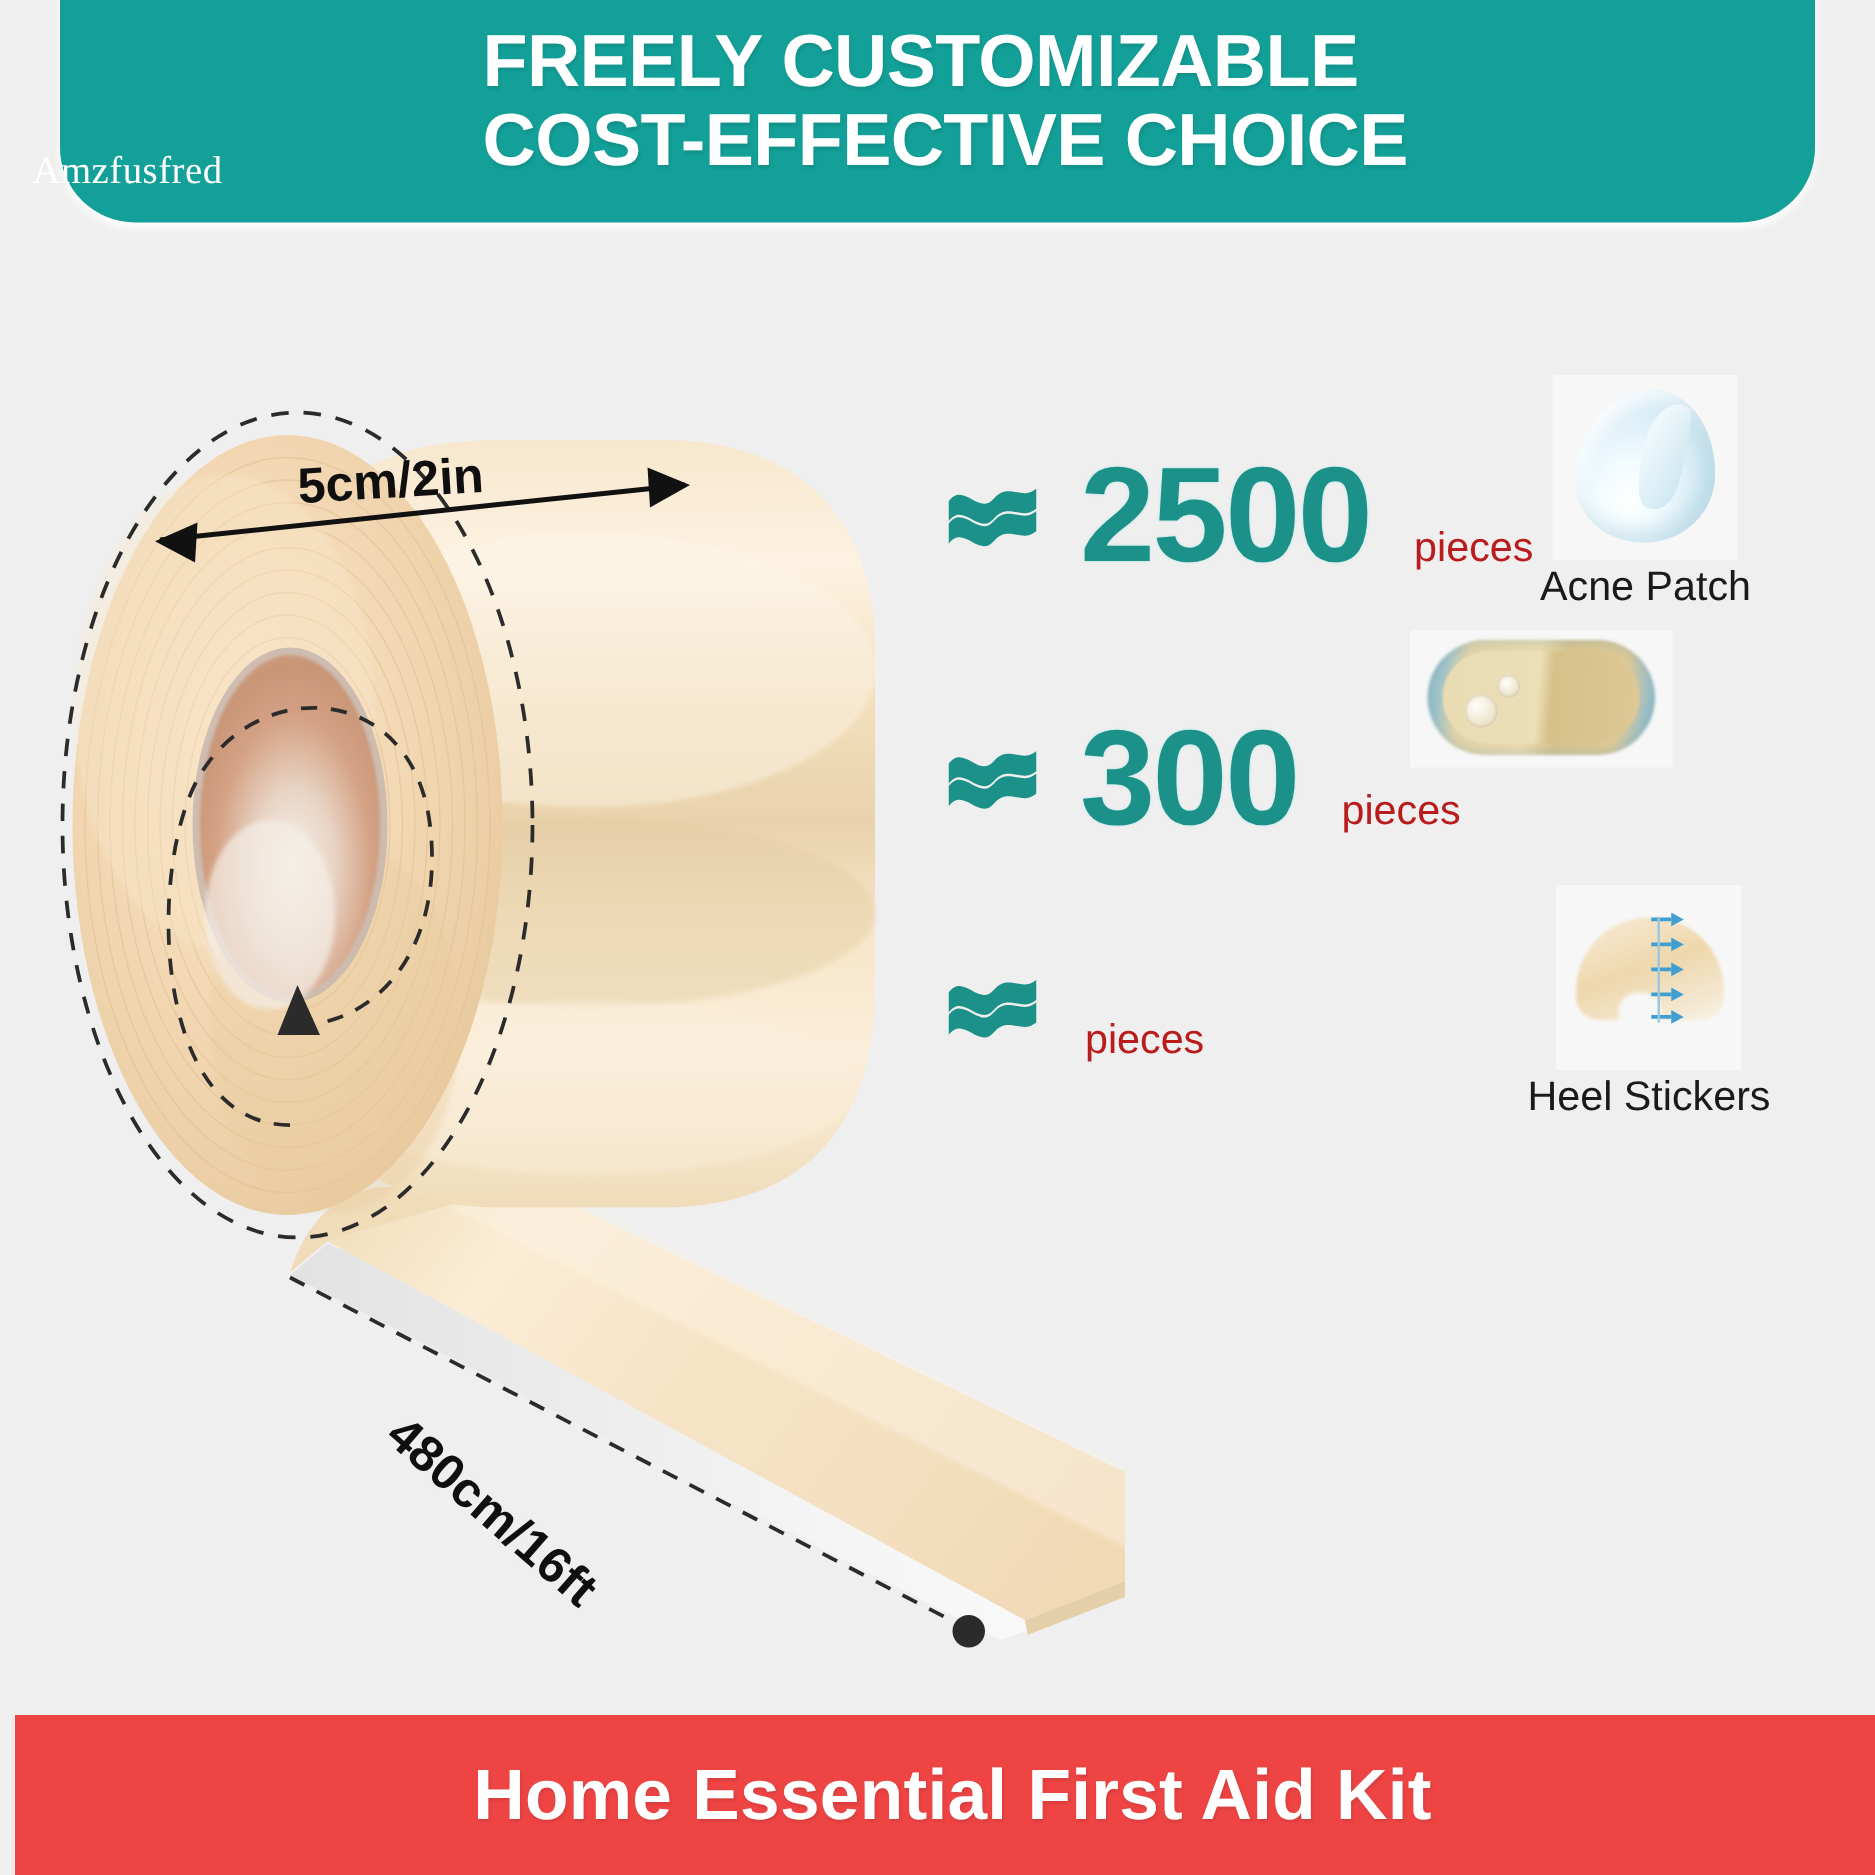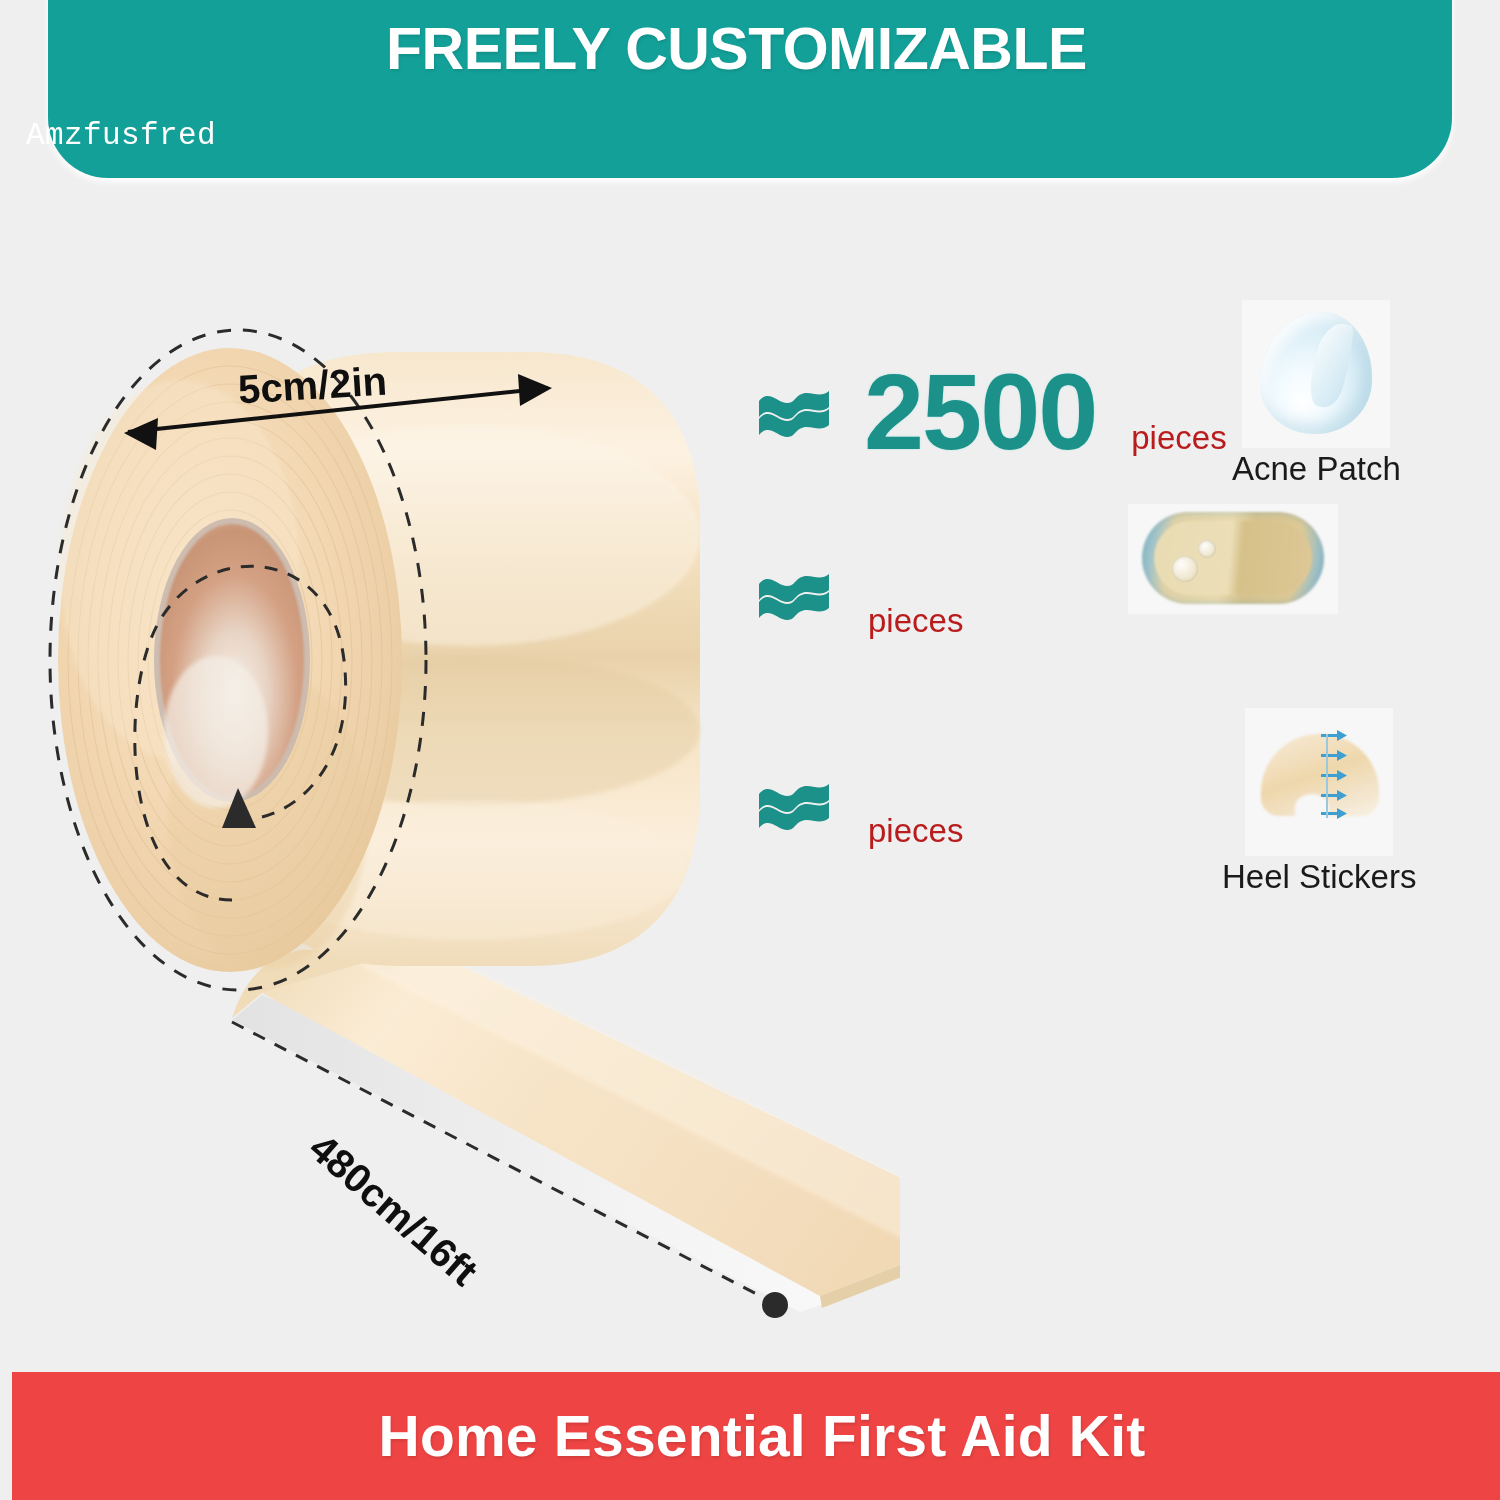--- a/index.html
+++ b/index.html
@@ -19,21 +19,21 @@
     background:#13a098;
     border-radius:0 0 60px 60px;
     box-shadow:0 4px 7px rgba(255,255,255,.95);
     display:flex; align-items:flex-end;
     padding:0 0 12px 0;
   }
   .brand{
     position:absolute;
     left:26px; top:118px;
     color:#ffffff;
-    font-family:Liberation Mono, monospace;
+    font-family:Liberation Serif, serif;
     font-size:31px;
     letter-spacing:.4px;
     white-space:nowrap;
   }
   .header-title{
     position:absolute;
     left:290px; top:58px;
     color:#ffffff;
     font-size:59px;
     font-weight:bold;
@@ -217,20 +217,21 @@
     text-shadow:1px 2px 3px rgba(0,0,0,.12);
     white-space:nowrap;
   }
 </style>
 </head>
 <body>
 
 <div class="header-banner">
   <div class="header-title">
     <div>FREELY CUSTOMIZABLE</div>
+    <div>COST-EFFECTIVE CHOICE</div>
   </div>
 </div>
 <div class="brand">Amzfusfred</div>
 
 <div class="roll-wrap">
 <svg width="900" height="1080" viewBox="0 0 900 1080" xmlns="http://www.w3.org/2000/svg">
   <defs>
     <linearGradient id="bodyGrad" x1="0" y1="0" x2="0" y2="1">
       <stop offset="0%" stop-color="#f7e7cd"></stop>
       <stop offset="16%" stop-color="#fdf2e2"></stop>
@@ -354,20 +355,21 @@
     <span class="stat-unit">pieces</span>
   </div>
 
   <div class="stat-row">
     <span class="approx">
       <svg viewBox="0 0 78 64" xmlns="http://www.w3.org/2000/svg">
         <path d="M4 22 C16 6 28 34 40 20 C52 6 62 22 74 12 L74 28 C62 38 52 22 40 36 C28 50 16 22 4 38 Z" fill="#1c9189"></path>
         <path d="M4 40 C16 24 28 52 40 38 C52 24 62 40 74 30 L74 46 C62 56 52 40 40 54 C28 68 16 40 4 56 Z" fill="#1c9189"></path>
       </svg>
     </span>
+    <span class="stat-number">300</span>
     <span class="stat-unit">pieces</span>
   </div>
 
   <div class="stat-row">
     <span class="approx">
       <svg viewBox="0 0 78 64" xmlns="http://www.w3.org/2000/svg">
         <path d="M4 22 C16 6 28 34 40 20 C52 6 62 22 74 12 L74 28 C62 38 52 22 40 36 C28 50 16 22 4 38 Z" fill="#1c9189"></path>
         <path d="M4 40 C16 24 28 52 40 38 C52 24 62 40 74 30 L74 46 C62 56 52 40 40 54 C28 68 16 40 4 56 Z" fill="#1c9189"></path>
       </svg>
     </span>

